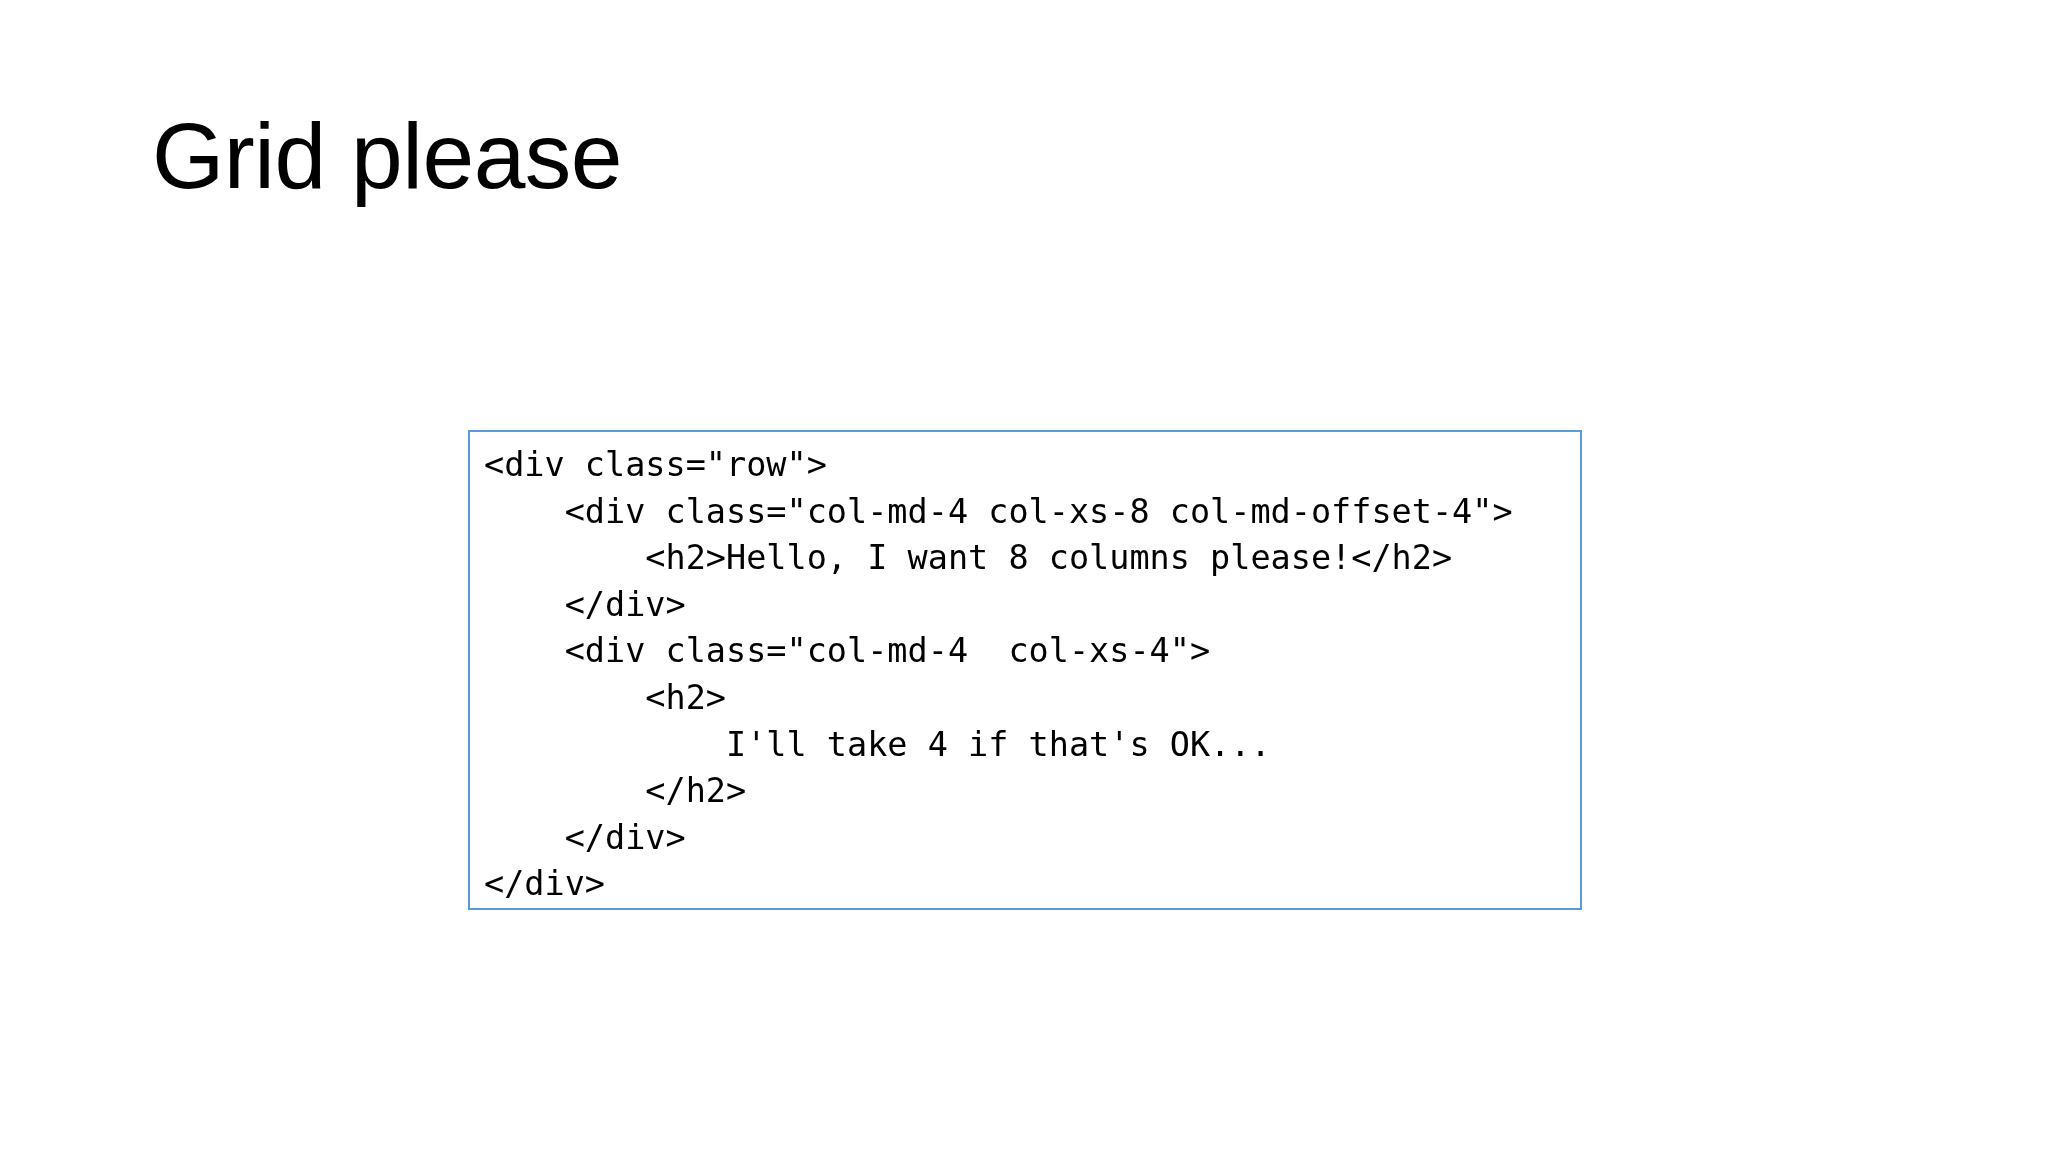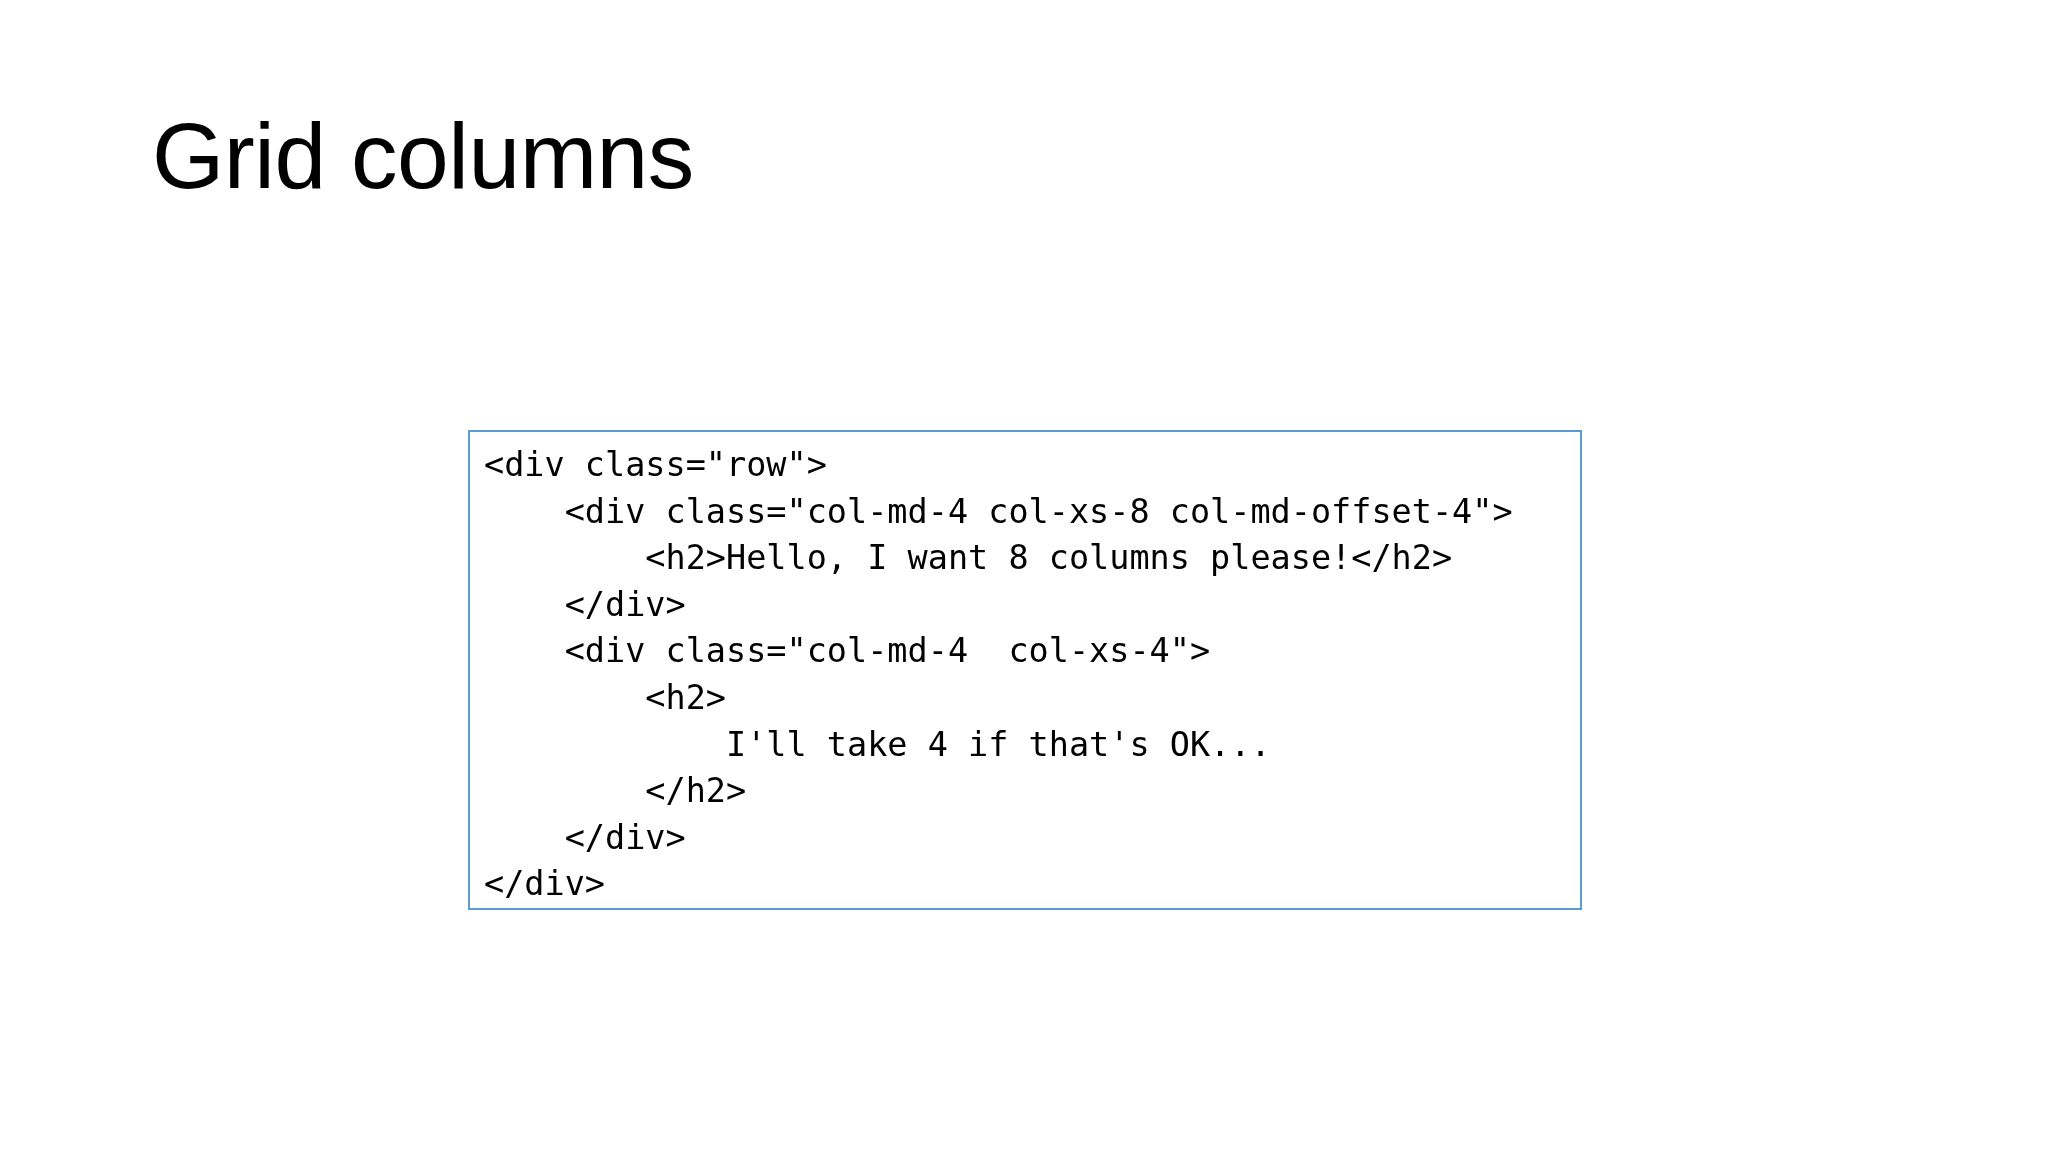--- a/index.html
+++ b/index.html
@@ -68,19 +68,19 @@
     white-space: pre;
     display: block;
     height: 46.6px;
   }
 </style>
 </head>
 <body>
 
 <div id="slide" style="background: rgb(255, 255, 255);">
 
-  <div id="slide-title" style="color: rgb(0, 0, 0);">Grid columns</div>
+  <div id="slide-title" style="color: rgb(0, 0, 0);">Grid please</div>
 
   <div id="code-block" style="border-color: rgb(91, 155, 213); background: rgb(255, 255, 255);">
     <pre id="code-text" style="color: rgb(0, 0, 0);"><span class="code-line">&lt;div class="row"&gt;</span><span class="code-line">    &lt;div class="col-md-4 col-xs-8 col-md-offset-4"&gt;</span><span class="code-line">        &lt;h2&gt;Hello, I want 8 columns please!&lt;/h2&gt;</span><span class="code-line">    &lt;/div&gt;</span><span class="code-line">    &lt;div class="col-md-4  col-xs-4"&gt;</span><span class="code-line">        &lt;h2&gt;</span><span class="code-line">            I'll take 4 if that's OK...</span><span class="code-line">        &lt;/h2&gt;</span><span class="code-line">    &lt;/div&gt;</span><span class="code-line">&lt;/div&gt;</span></pre>
   </div>
 
 </div>
 
 </body></html>

